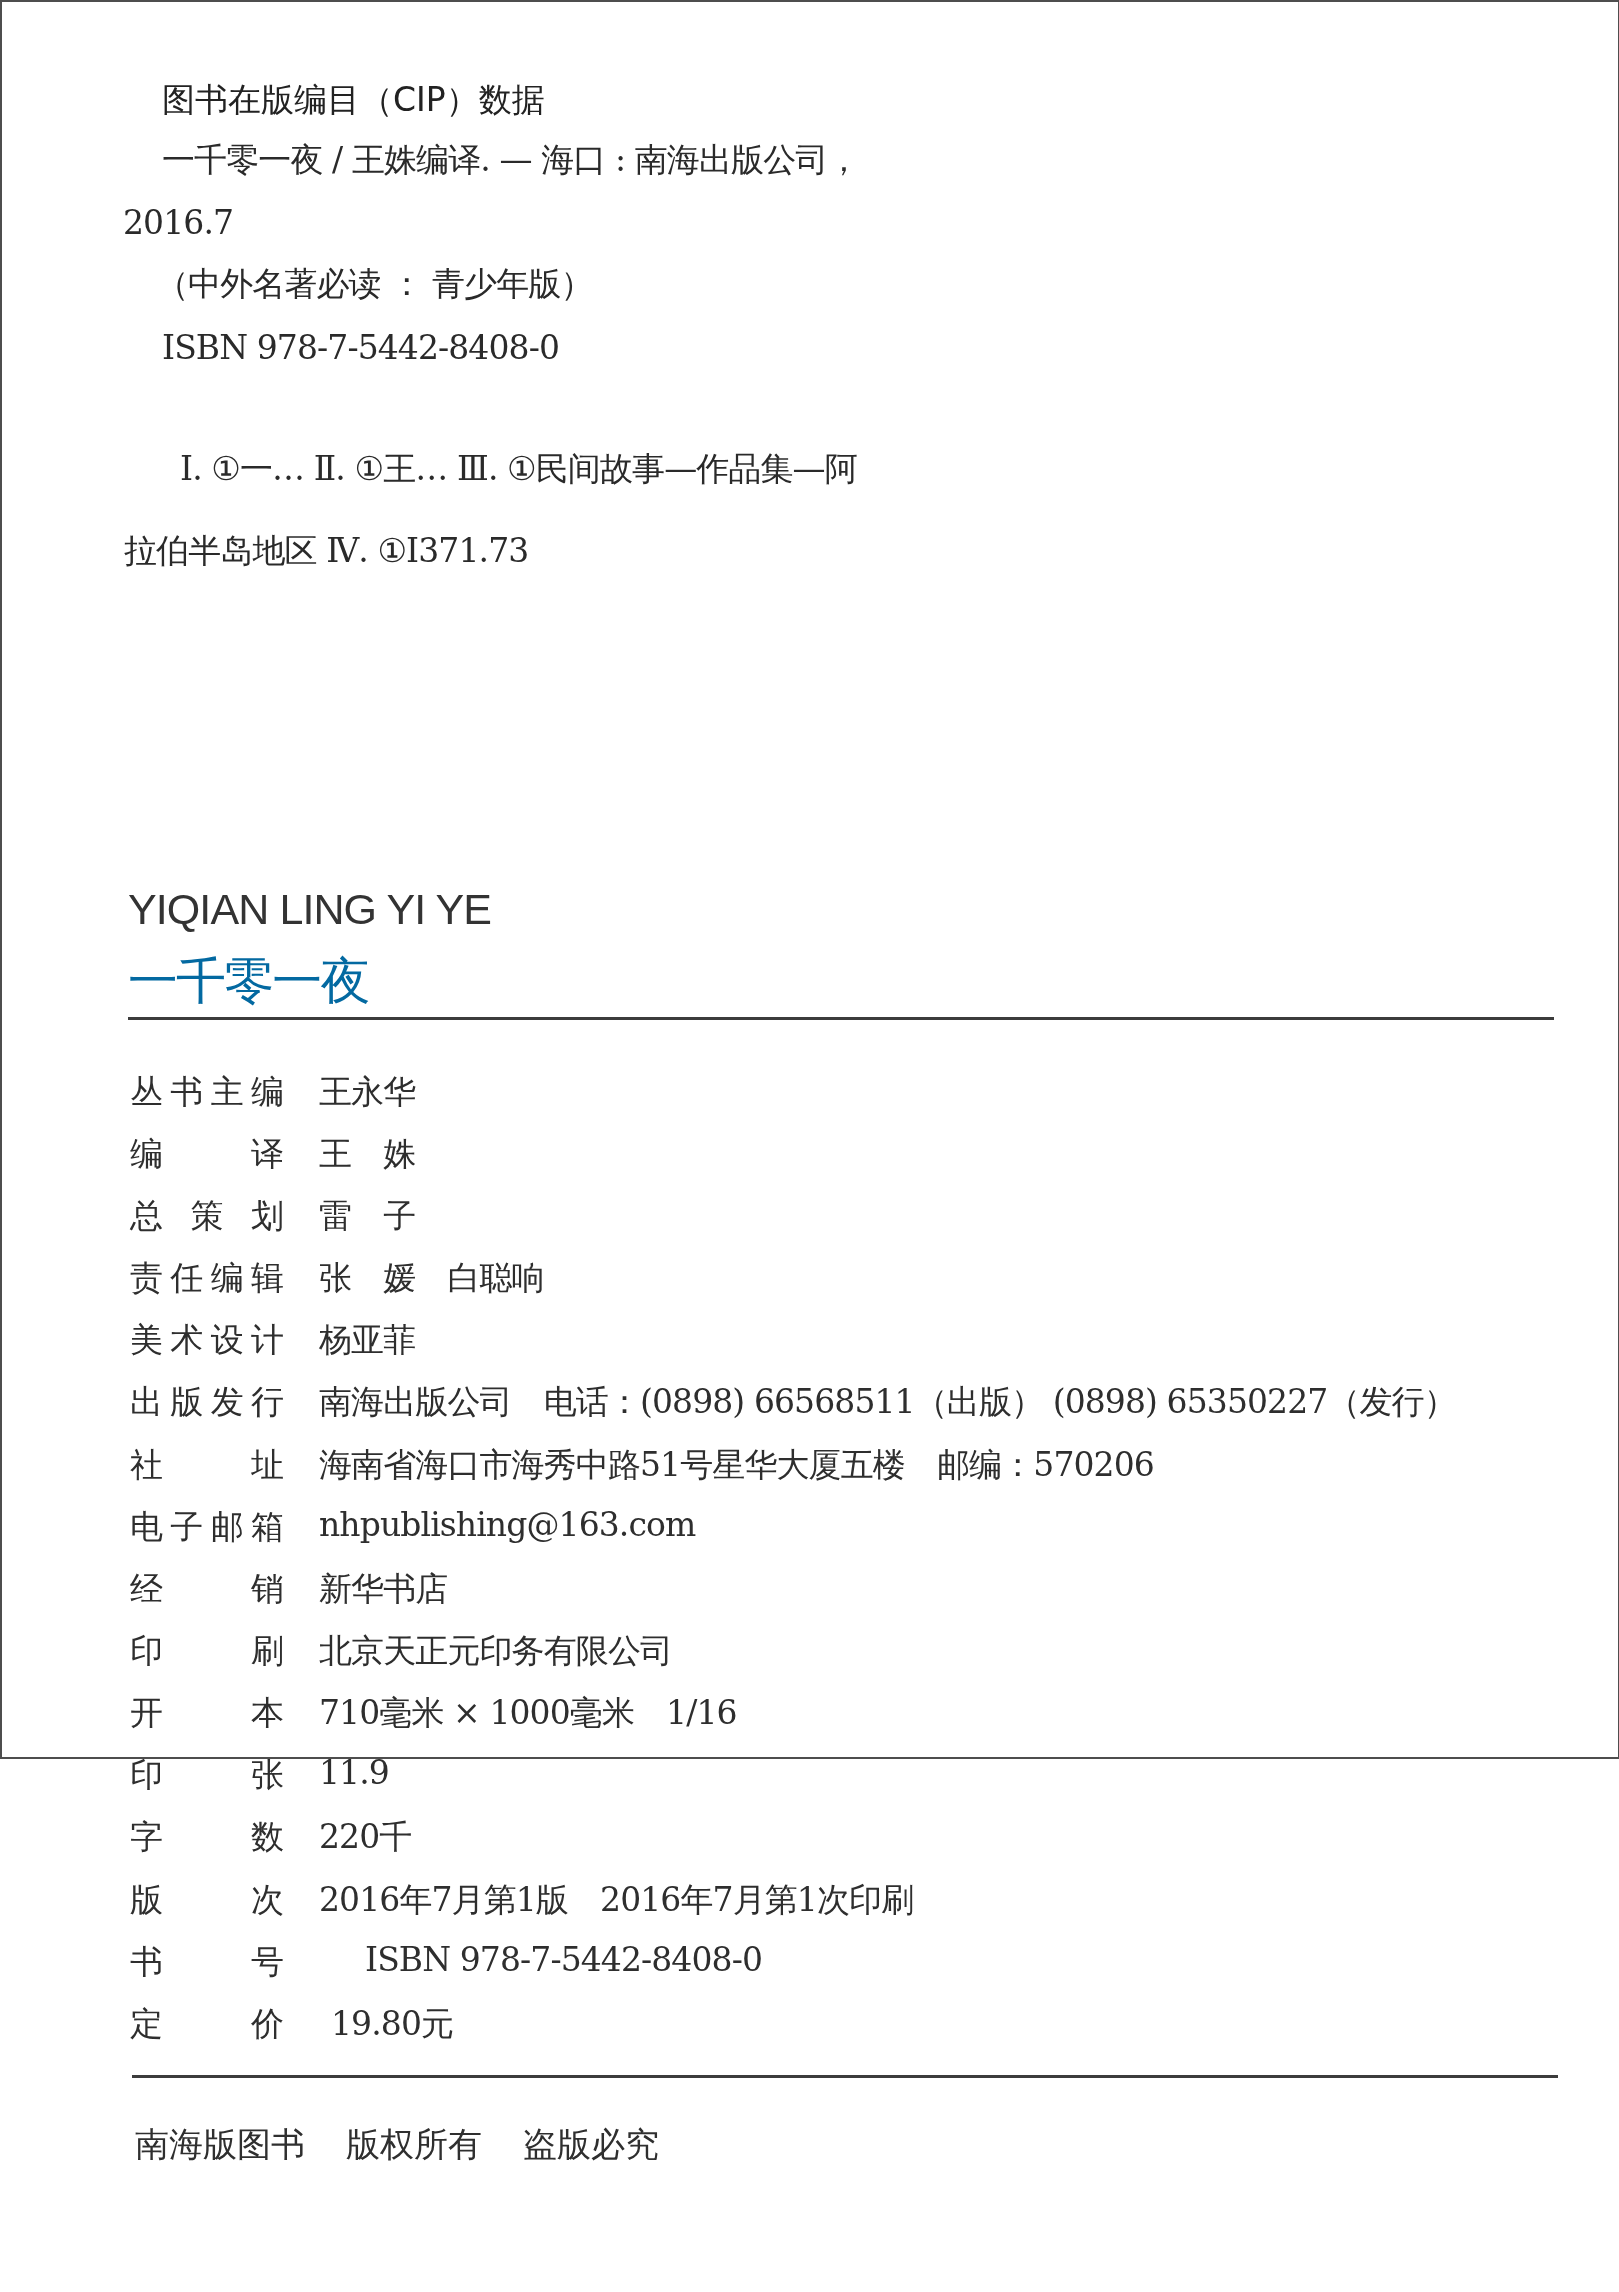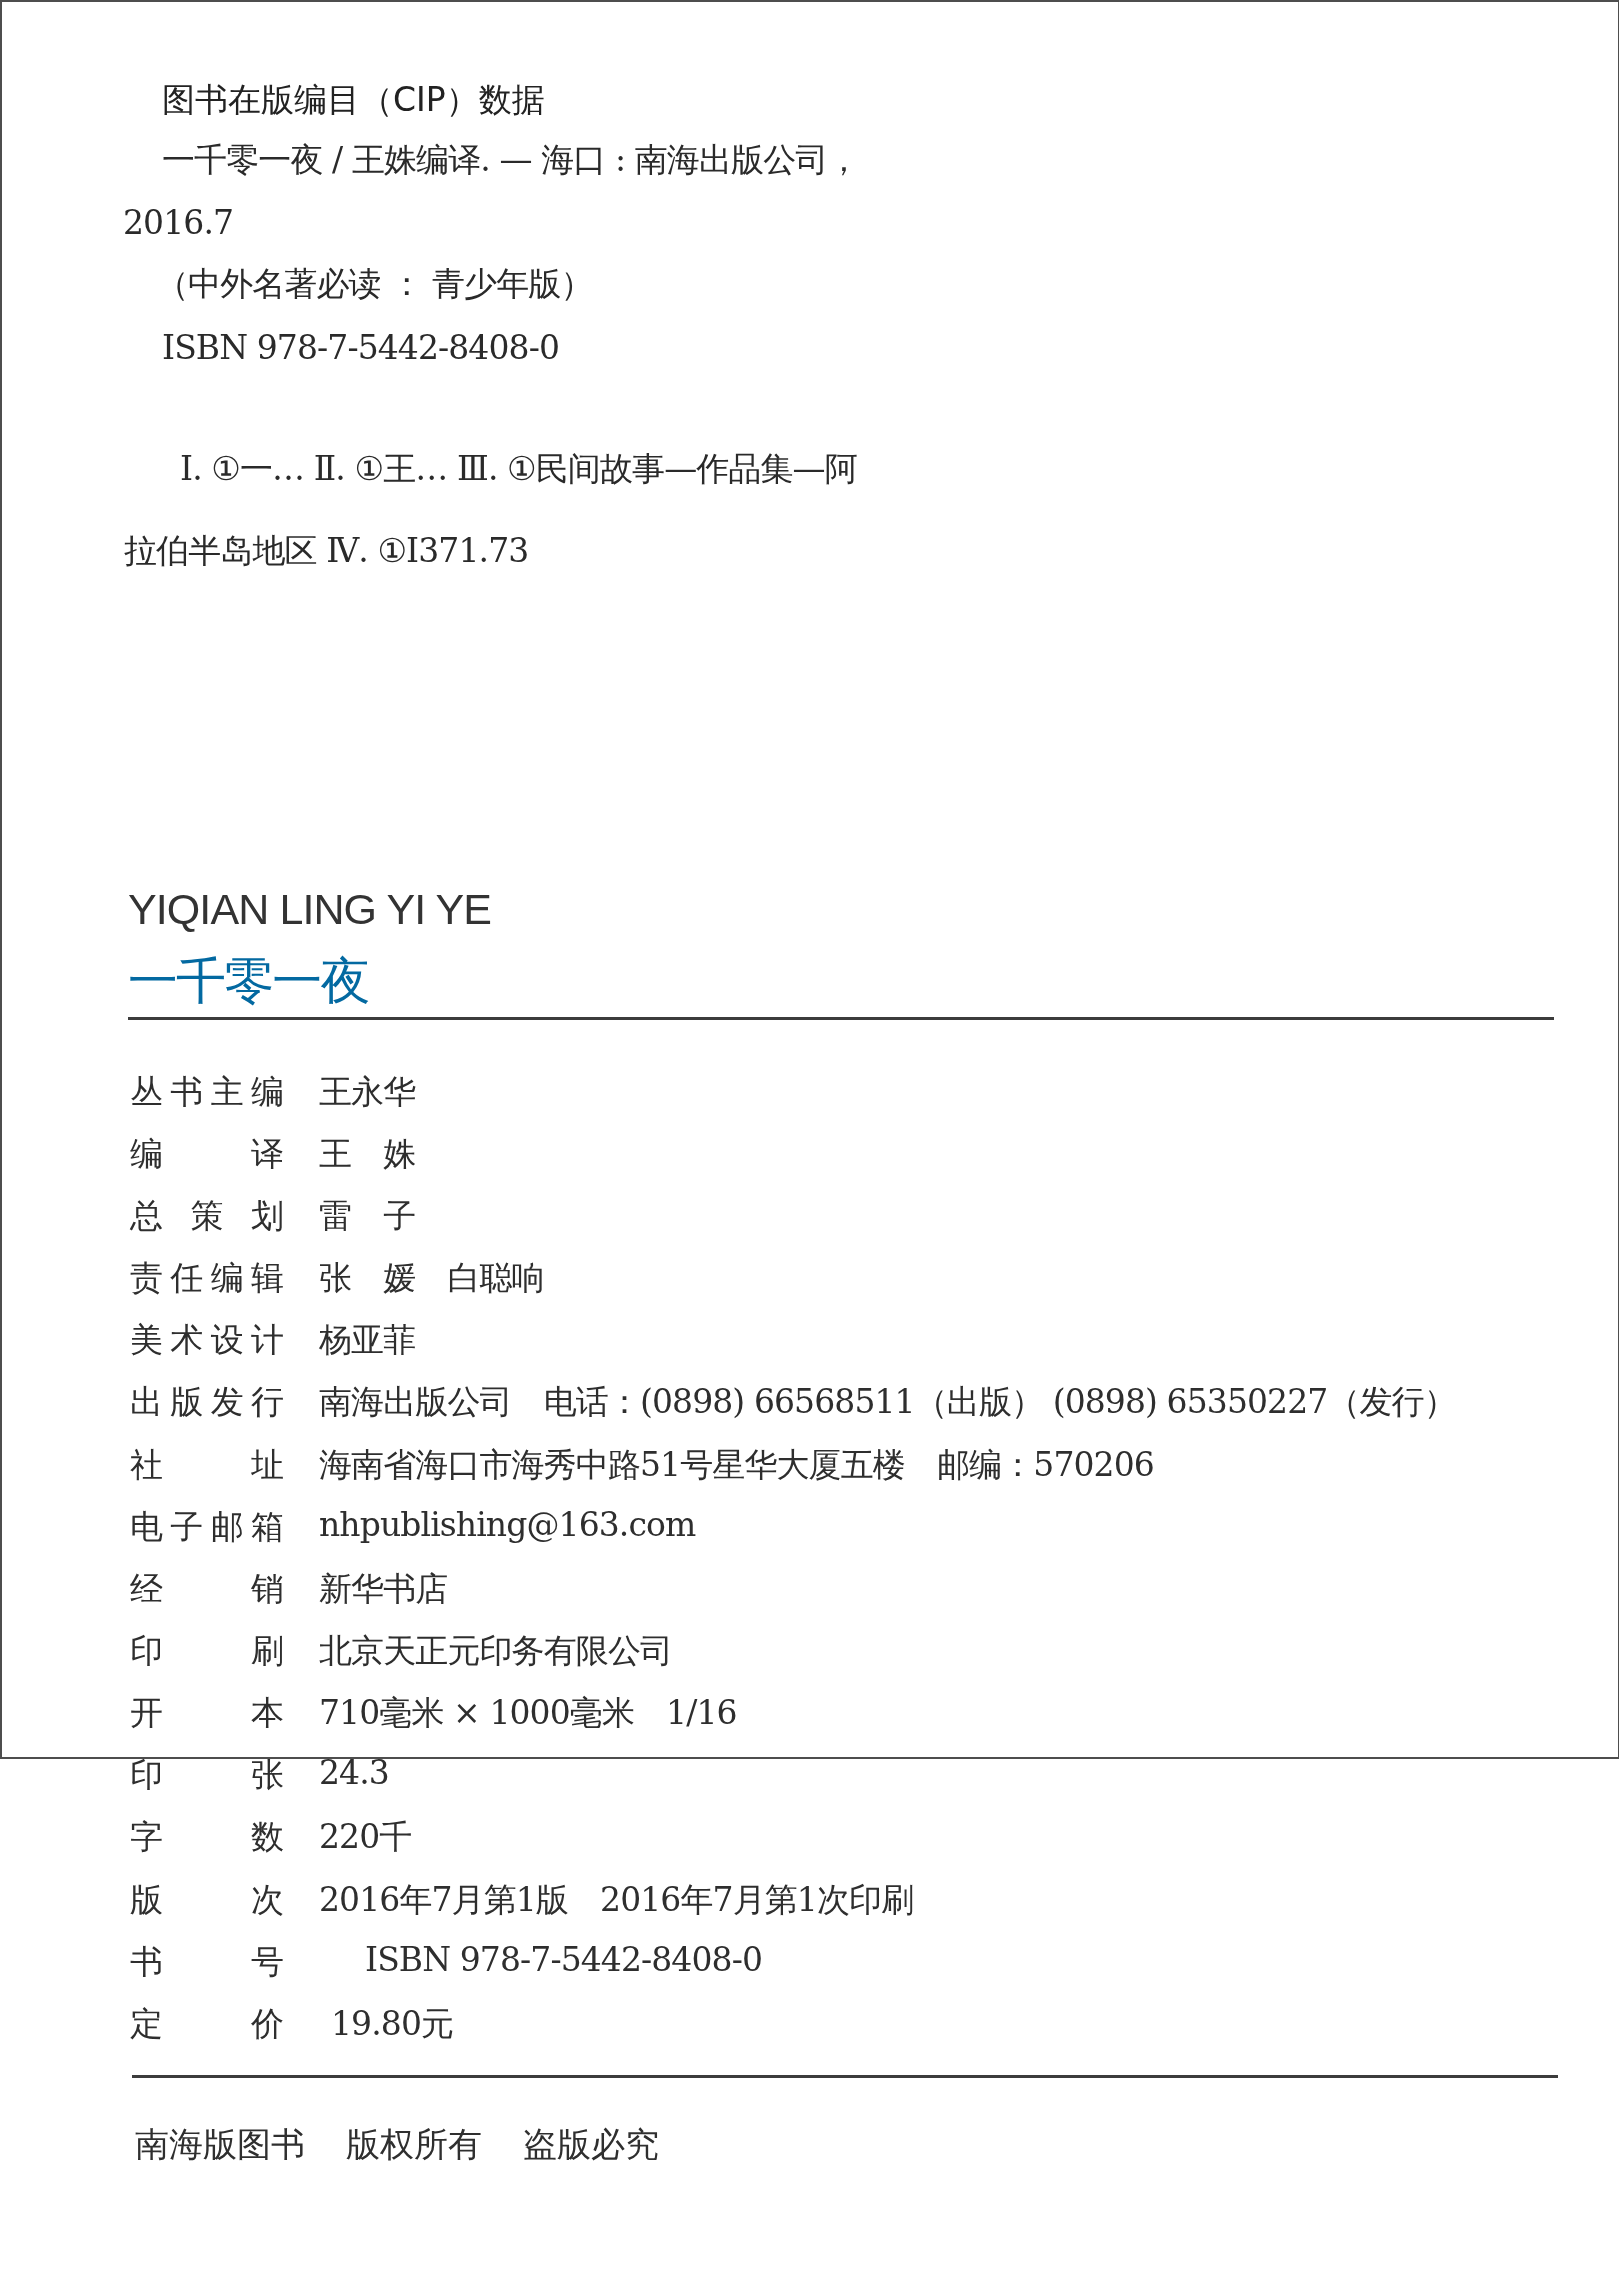--- a/index.html
+++ b/index.html
@@ -78,21 +78,21 @@
       <div class="row" style="top: 1627px;">
         <span class="lbl">印 刷</span>
         <span class="val">北京天正元印务有限公司</span>
       </div>
       <div class="row" style="top: 1689px;">
         <span class="lbl">开 本</span>
         <span class="val">710毫米 × 1000毫米　1/16</span>
       </div>
       <div class="row" style="top: 1751px;">
         <span class="lbl">印 张</span>
-        <span class="val">24.3</span>
+        <span class="val">11.9</span>
       </div>
       <div class="row" style="top: 1813px;">
         <span class="lbl">字 数</span>
         <span class="val">220千</span>
       </div>
       <div class="row" style="top: 1876px;">
         <span class="lbl">版 次</span>
         <span class="val">2016年7月第1版　2016年7月第1次印刷</span>
       </div>
       <div class="row" style="top: 1938px; gap: 46px;">

